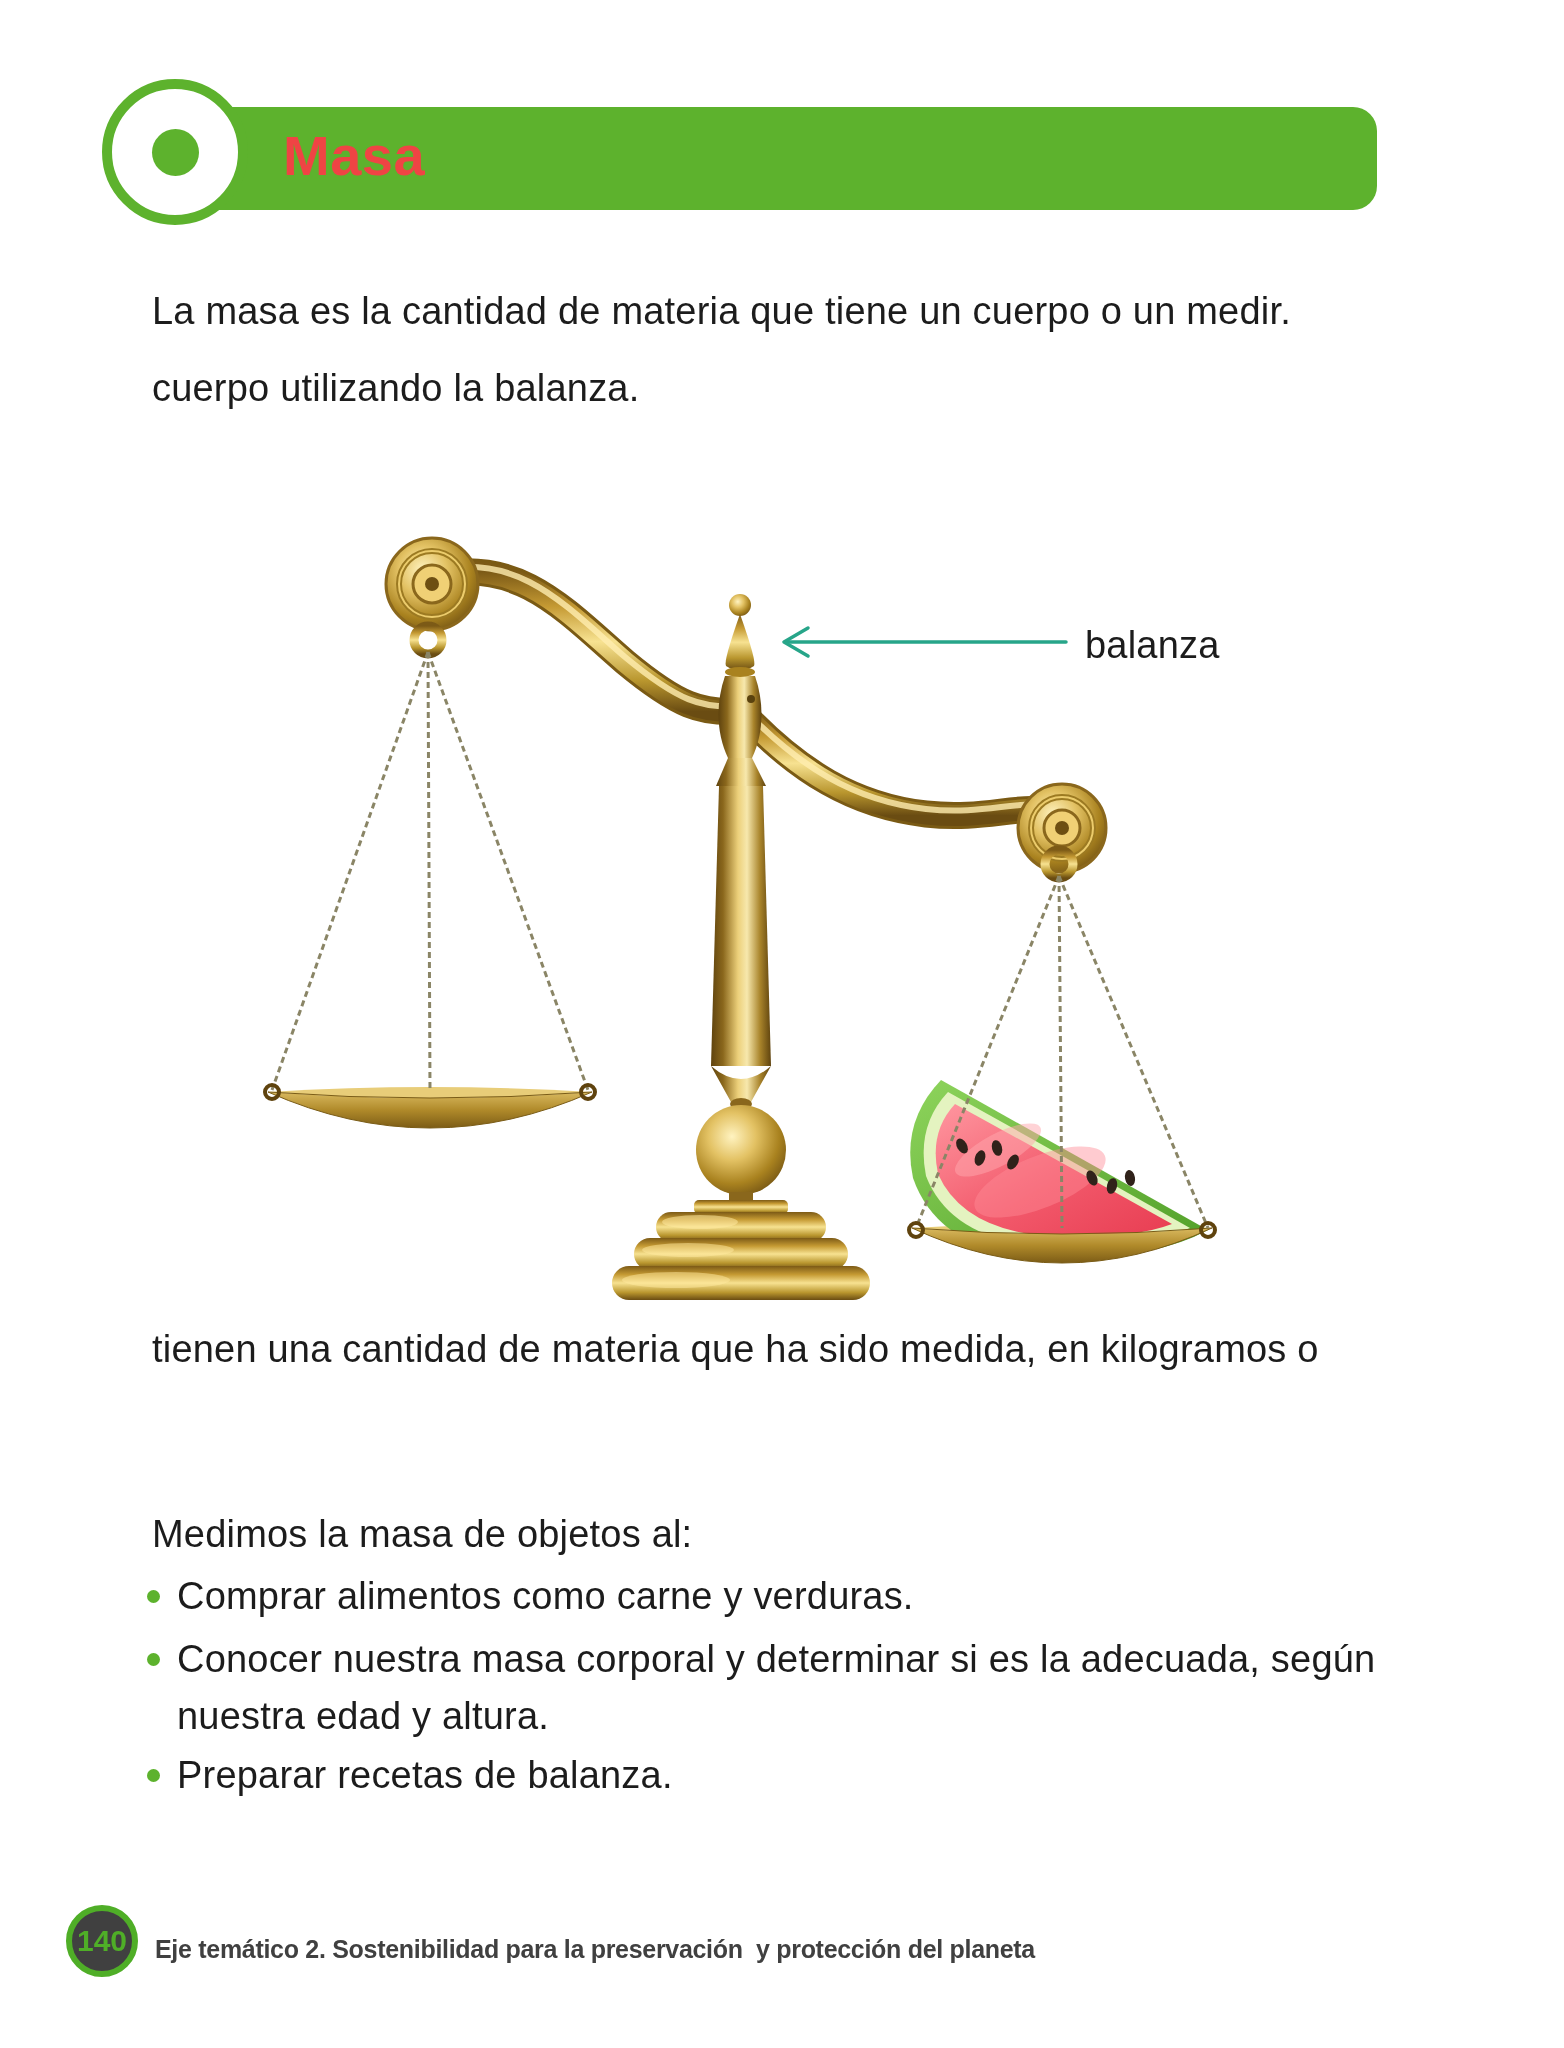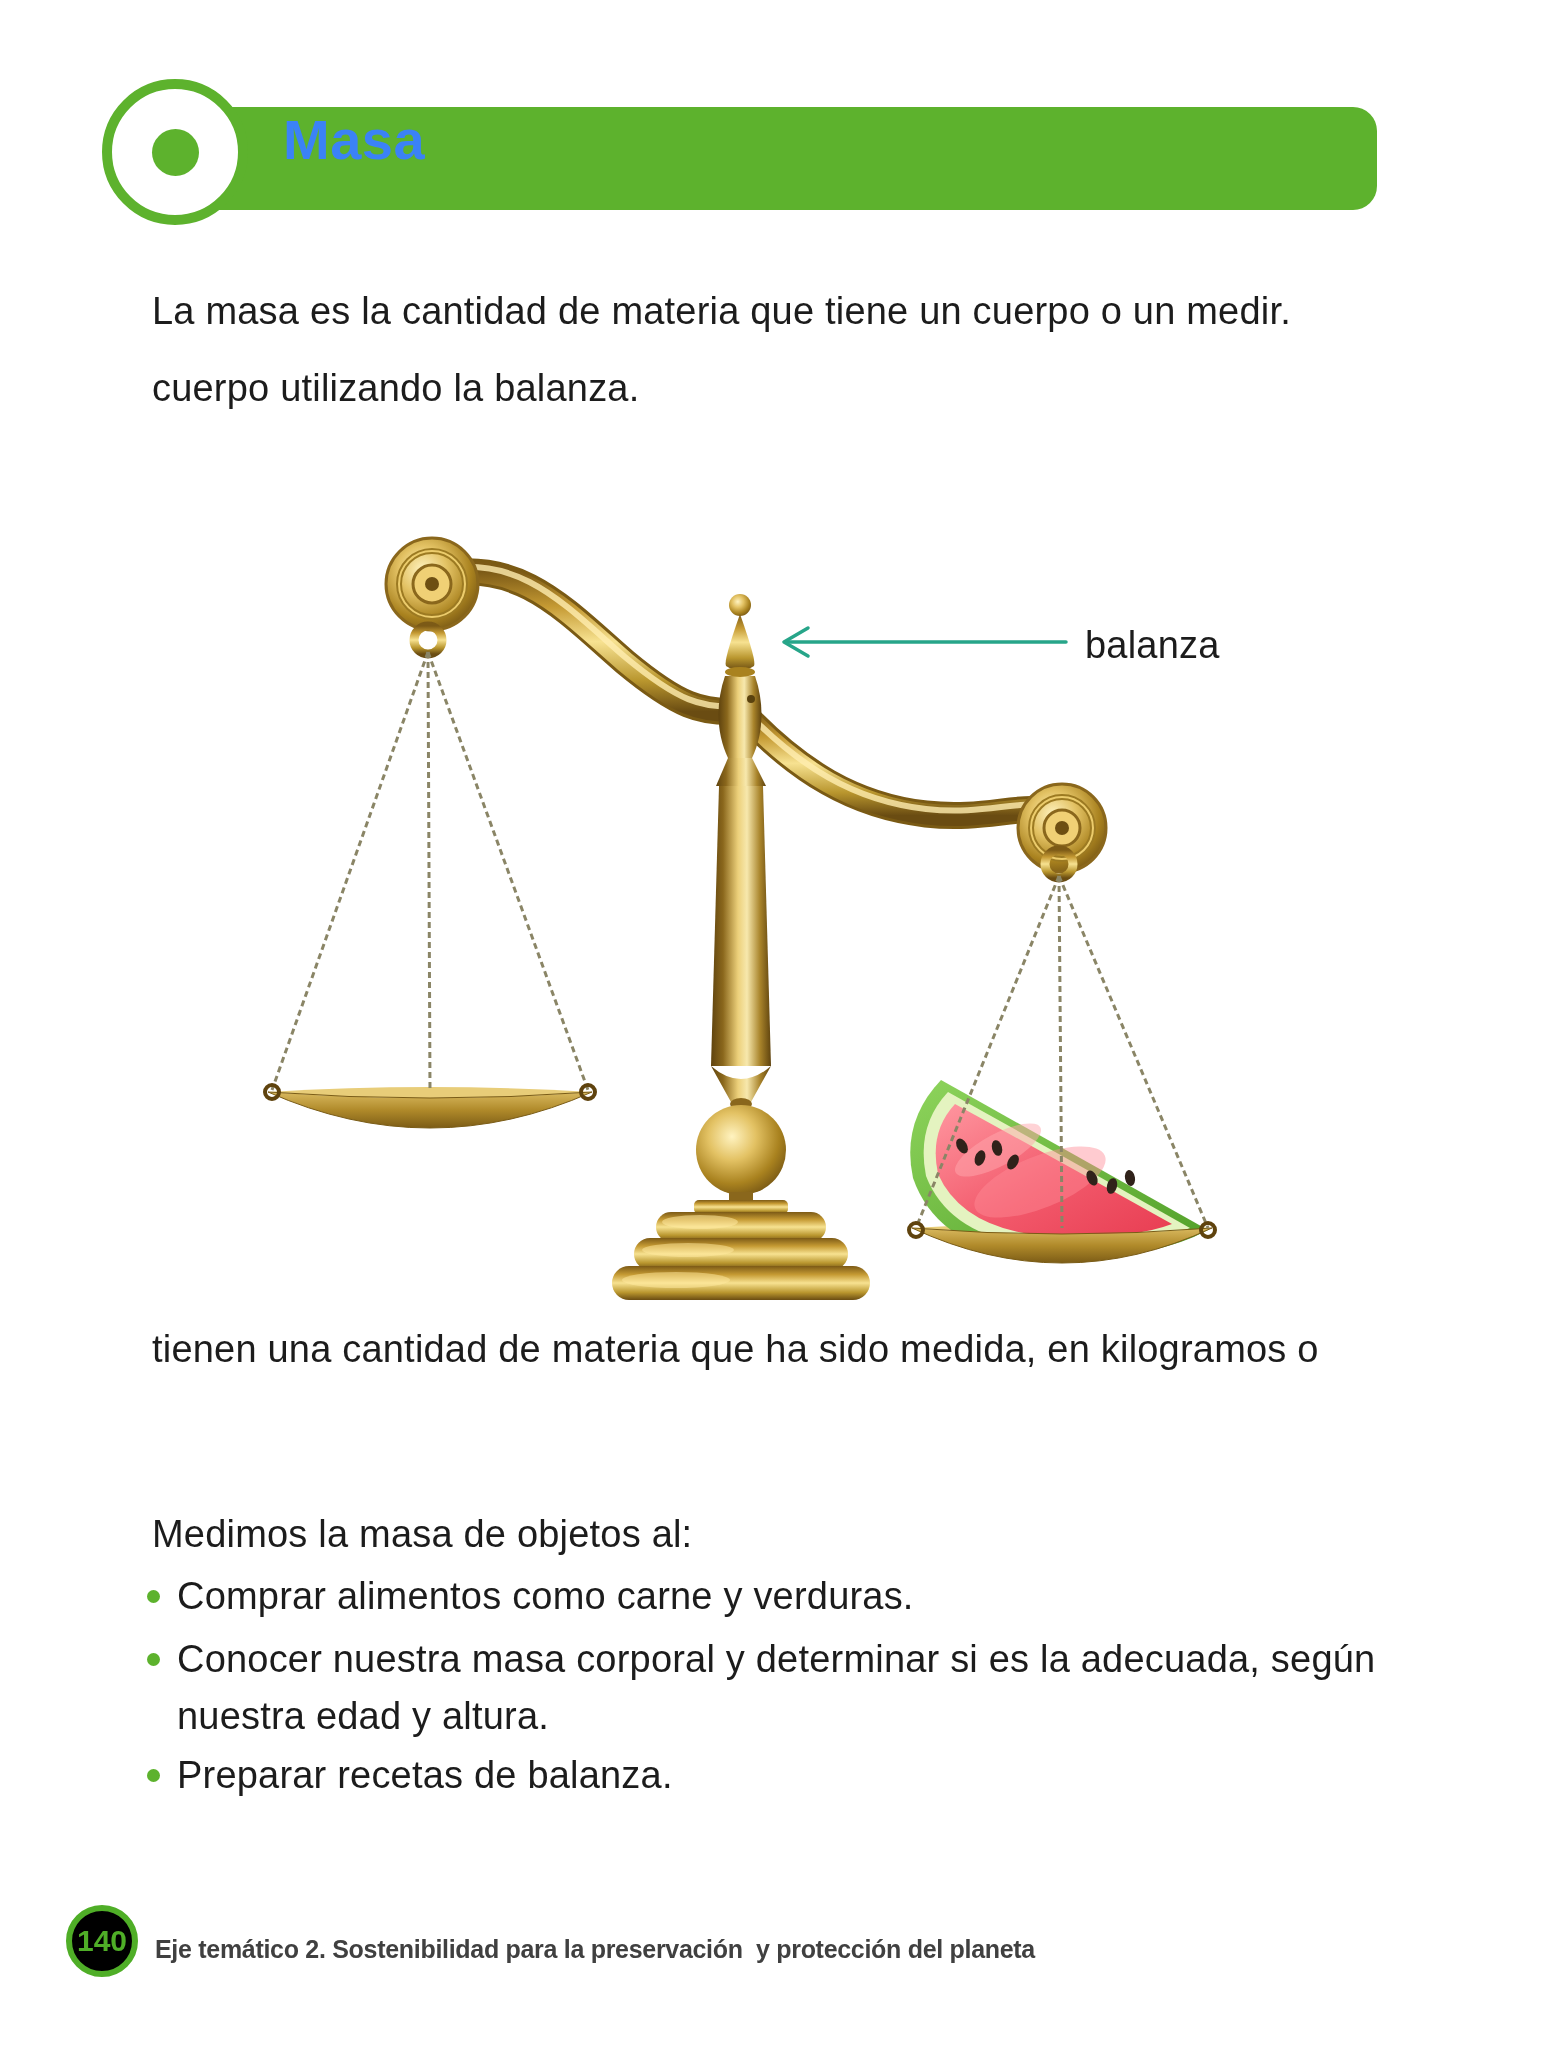--- a/index.html
+++ b/index.html
@@ -7,22 +7,22 @@
     position:relative;width:1564px;height:2048px;margin:0 auto;
     background:#ffffff;overflow:hidden;
     font-family:"Liberation Sans",sans-serif;color:#1c1c1c;
   }
   
   .band{
     position:absolute;left:175px;top:107px;width:1202px;height:103px;
     background:#5db22d;border-radius:24px;
   }
   .band-title{
-    position:absolute;left:283px;top:112px;
-    font-size:56px;line-height:56px;font-weight:bold;color:#3b82f6;
+    position:absolute;left:283px;top:128px;
+    font-size:56px;line-height:56px;font-weight:bold;color:#ef4444;
     letter-spacing:.5px;
   }
   .header-circle{
     position:absolute;left:102px;top:79px;width:146px;height:146px;
     box-sizing:border-box;border:10px solid #5db22d;border-radius:50%;
     background:#ffffff;display:flex;align-items:center;justify-content:center;
   }
   .header-circle .dot{
     width:47px;height:47px;border-radius:50%;background:#5db22d;
   }
@@ -46,21 +46,21 @@
   }
   .bullet-item .btext{margin-left:30px;}
   .bullet-item .btext .line{white-space:nowrap;}
   #b1{top:1568px;}
   #b2{top:1631px;}
   #b3{top:1747px;}
   
   .page-badge{
     position:absolute;left:66px;top:1905px;width:72px;height:72px;
     box-sizing:border-box;border:6px solid #4fae27;border-radius:50%;
-    background:#000000;display:flex;align-items:center;justify-content:center;
+    background:#404040;display:flex;align-items:center;justify-content:center;
   }
   .page-badge .num{
     font-size:30px;font-weight:bold;color:#4fae27;letter-spacing:0px;
   }
   .footer-text{
     position:absolute;left:155px;top:1936px;
     font-size:25px;line-height:26px;font-weight:bold;color:#404040;
     white-space:pre-wrap;letter-spacing:-.3px;
   }
   

